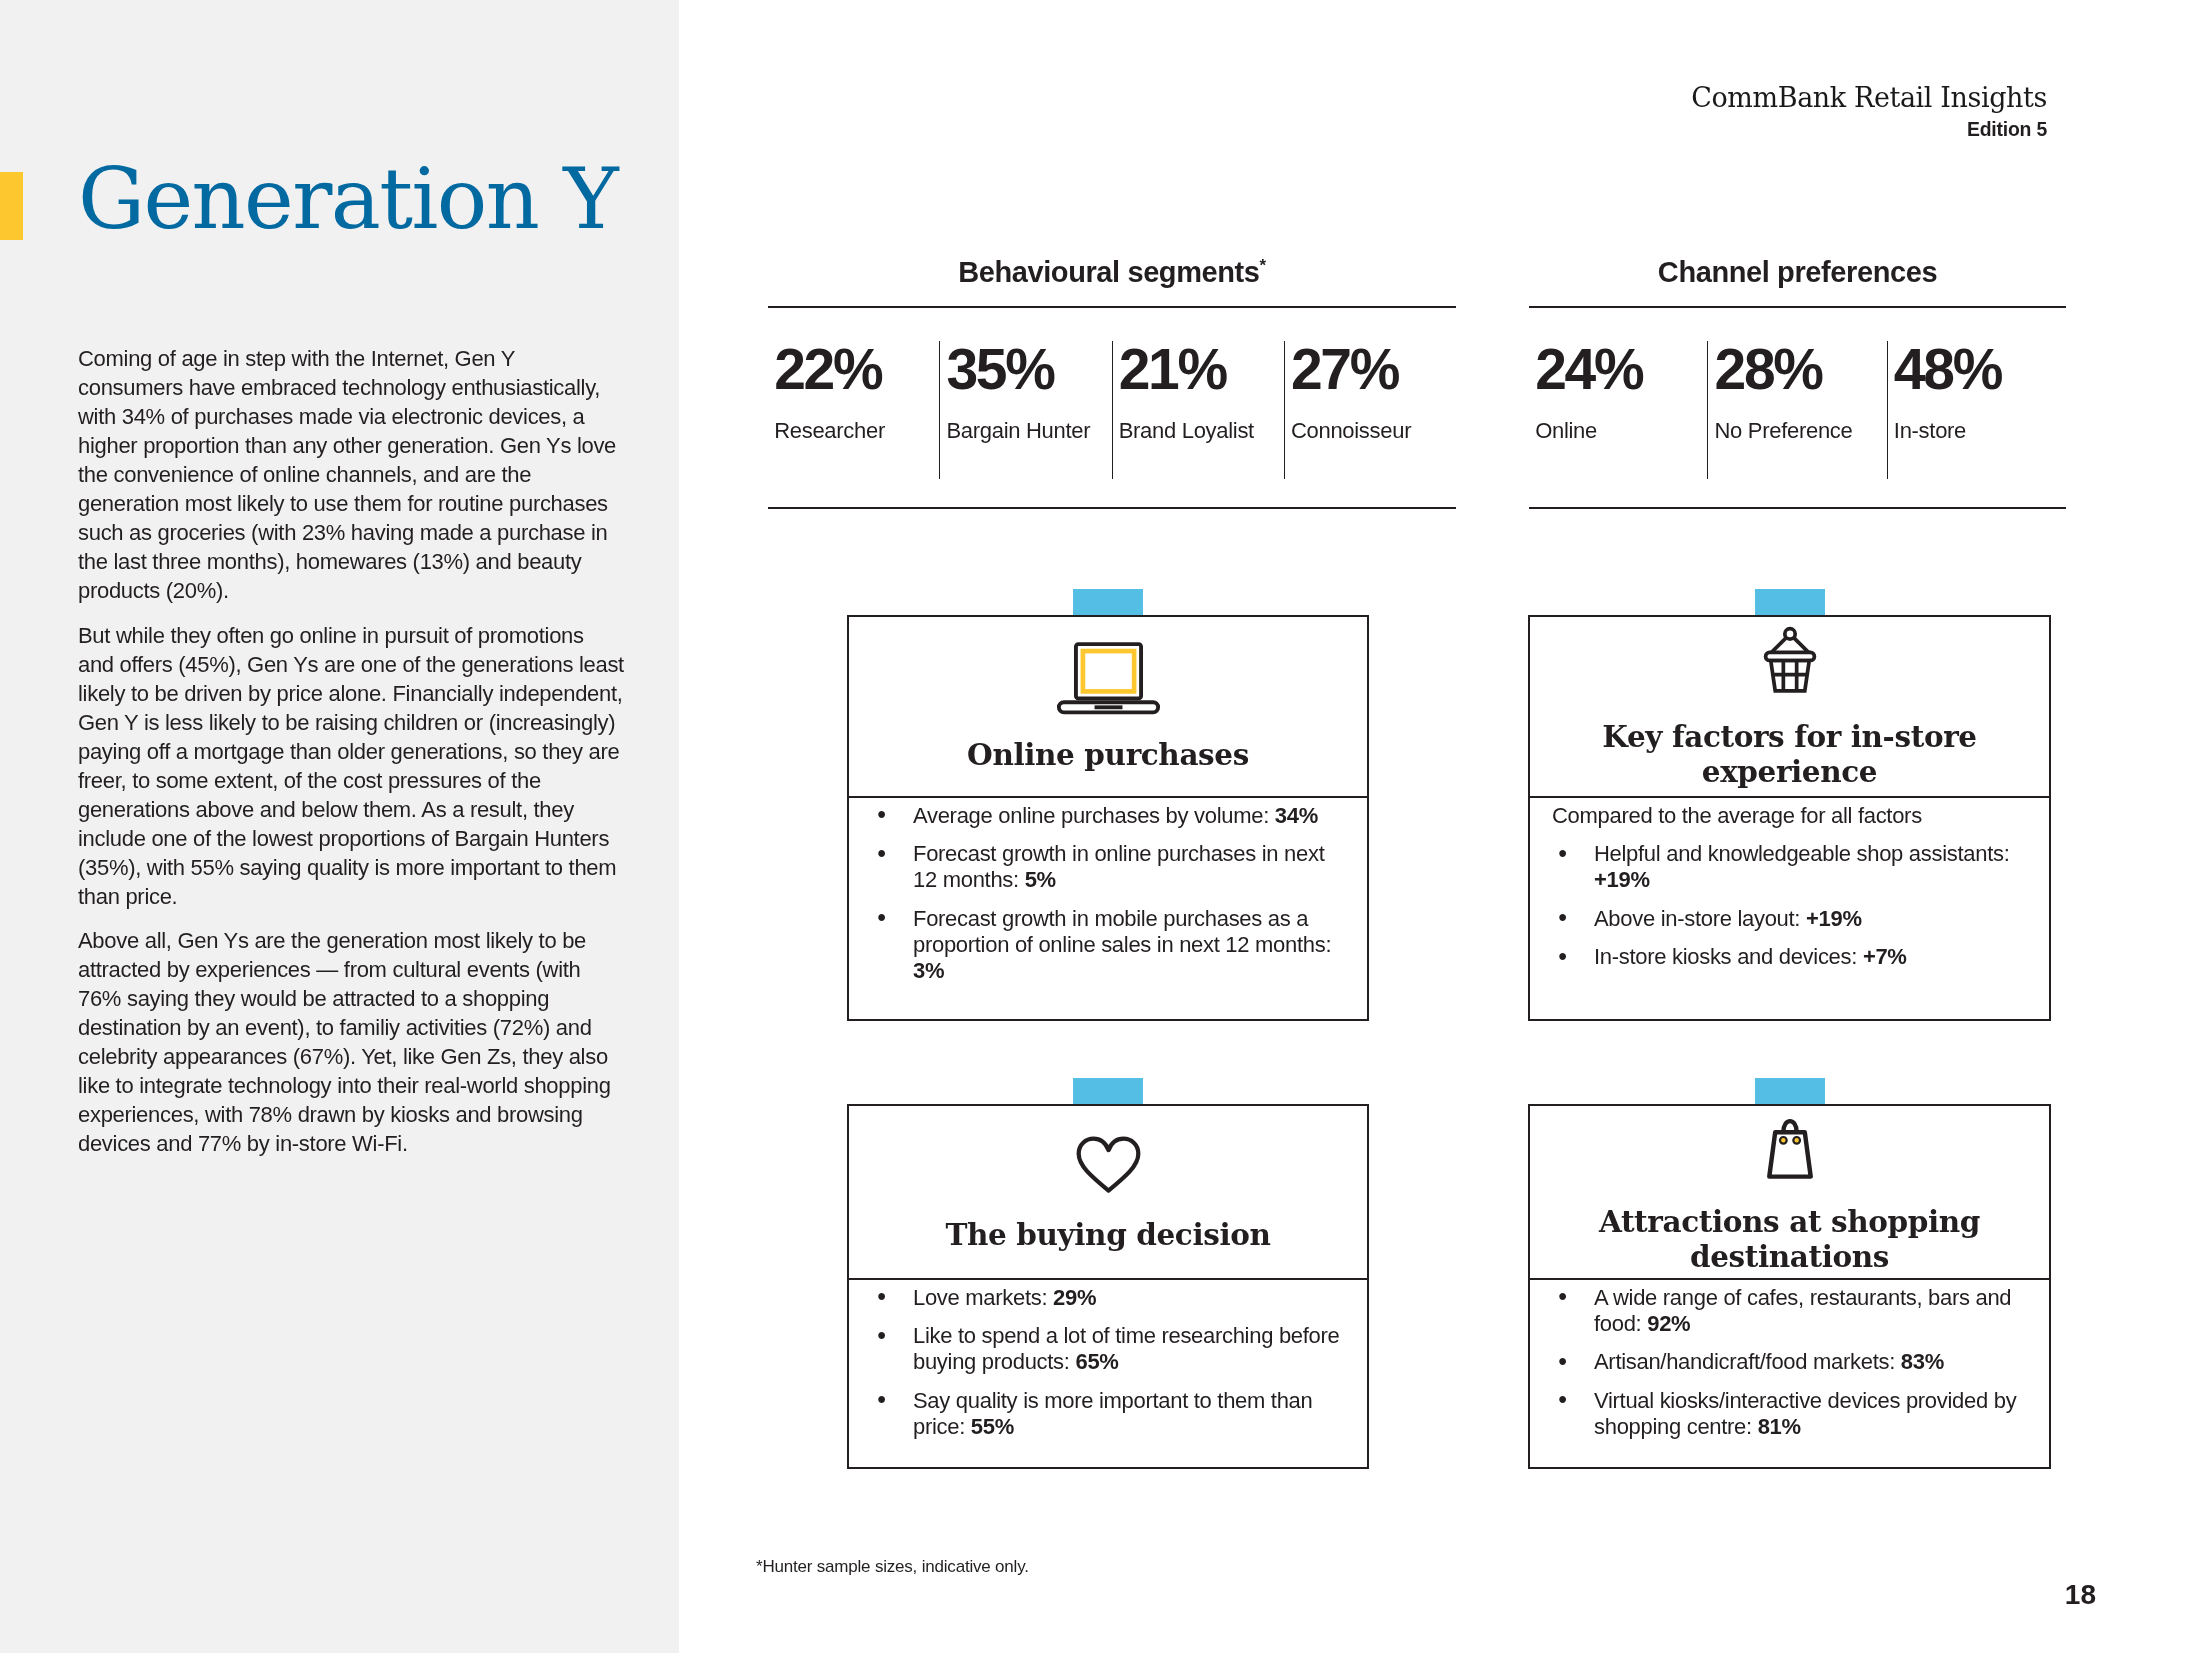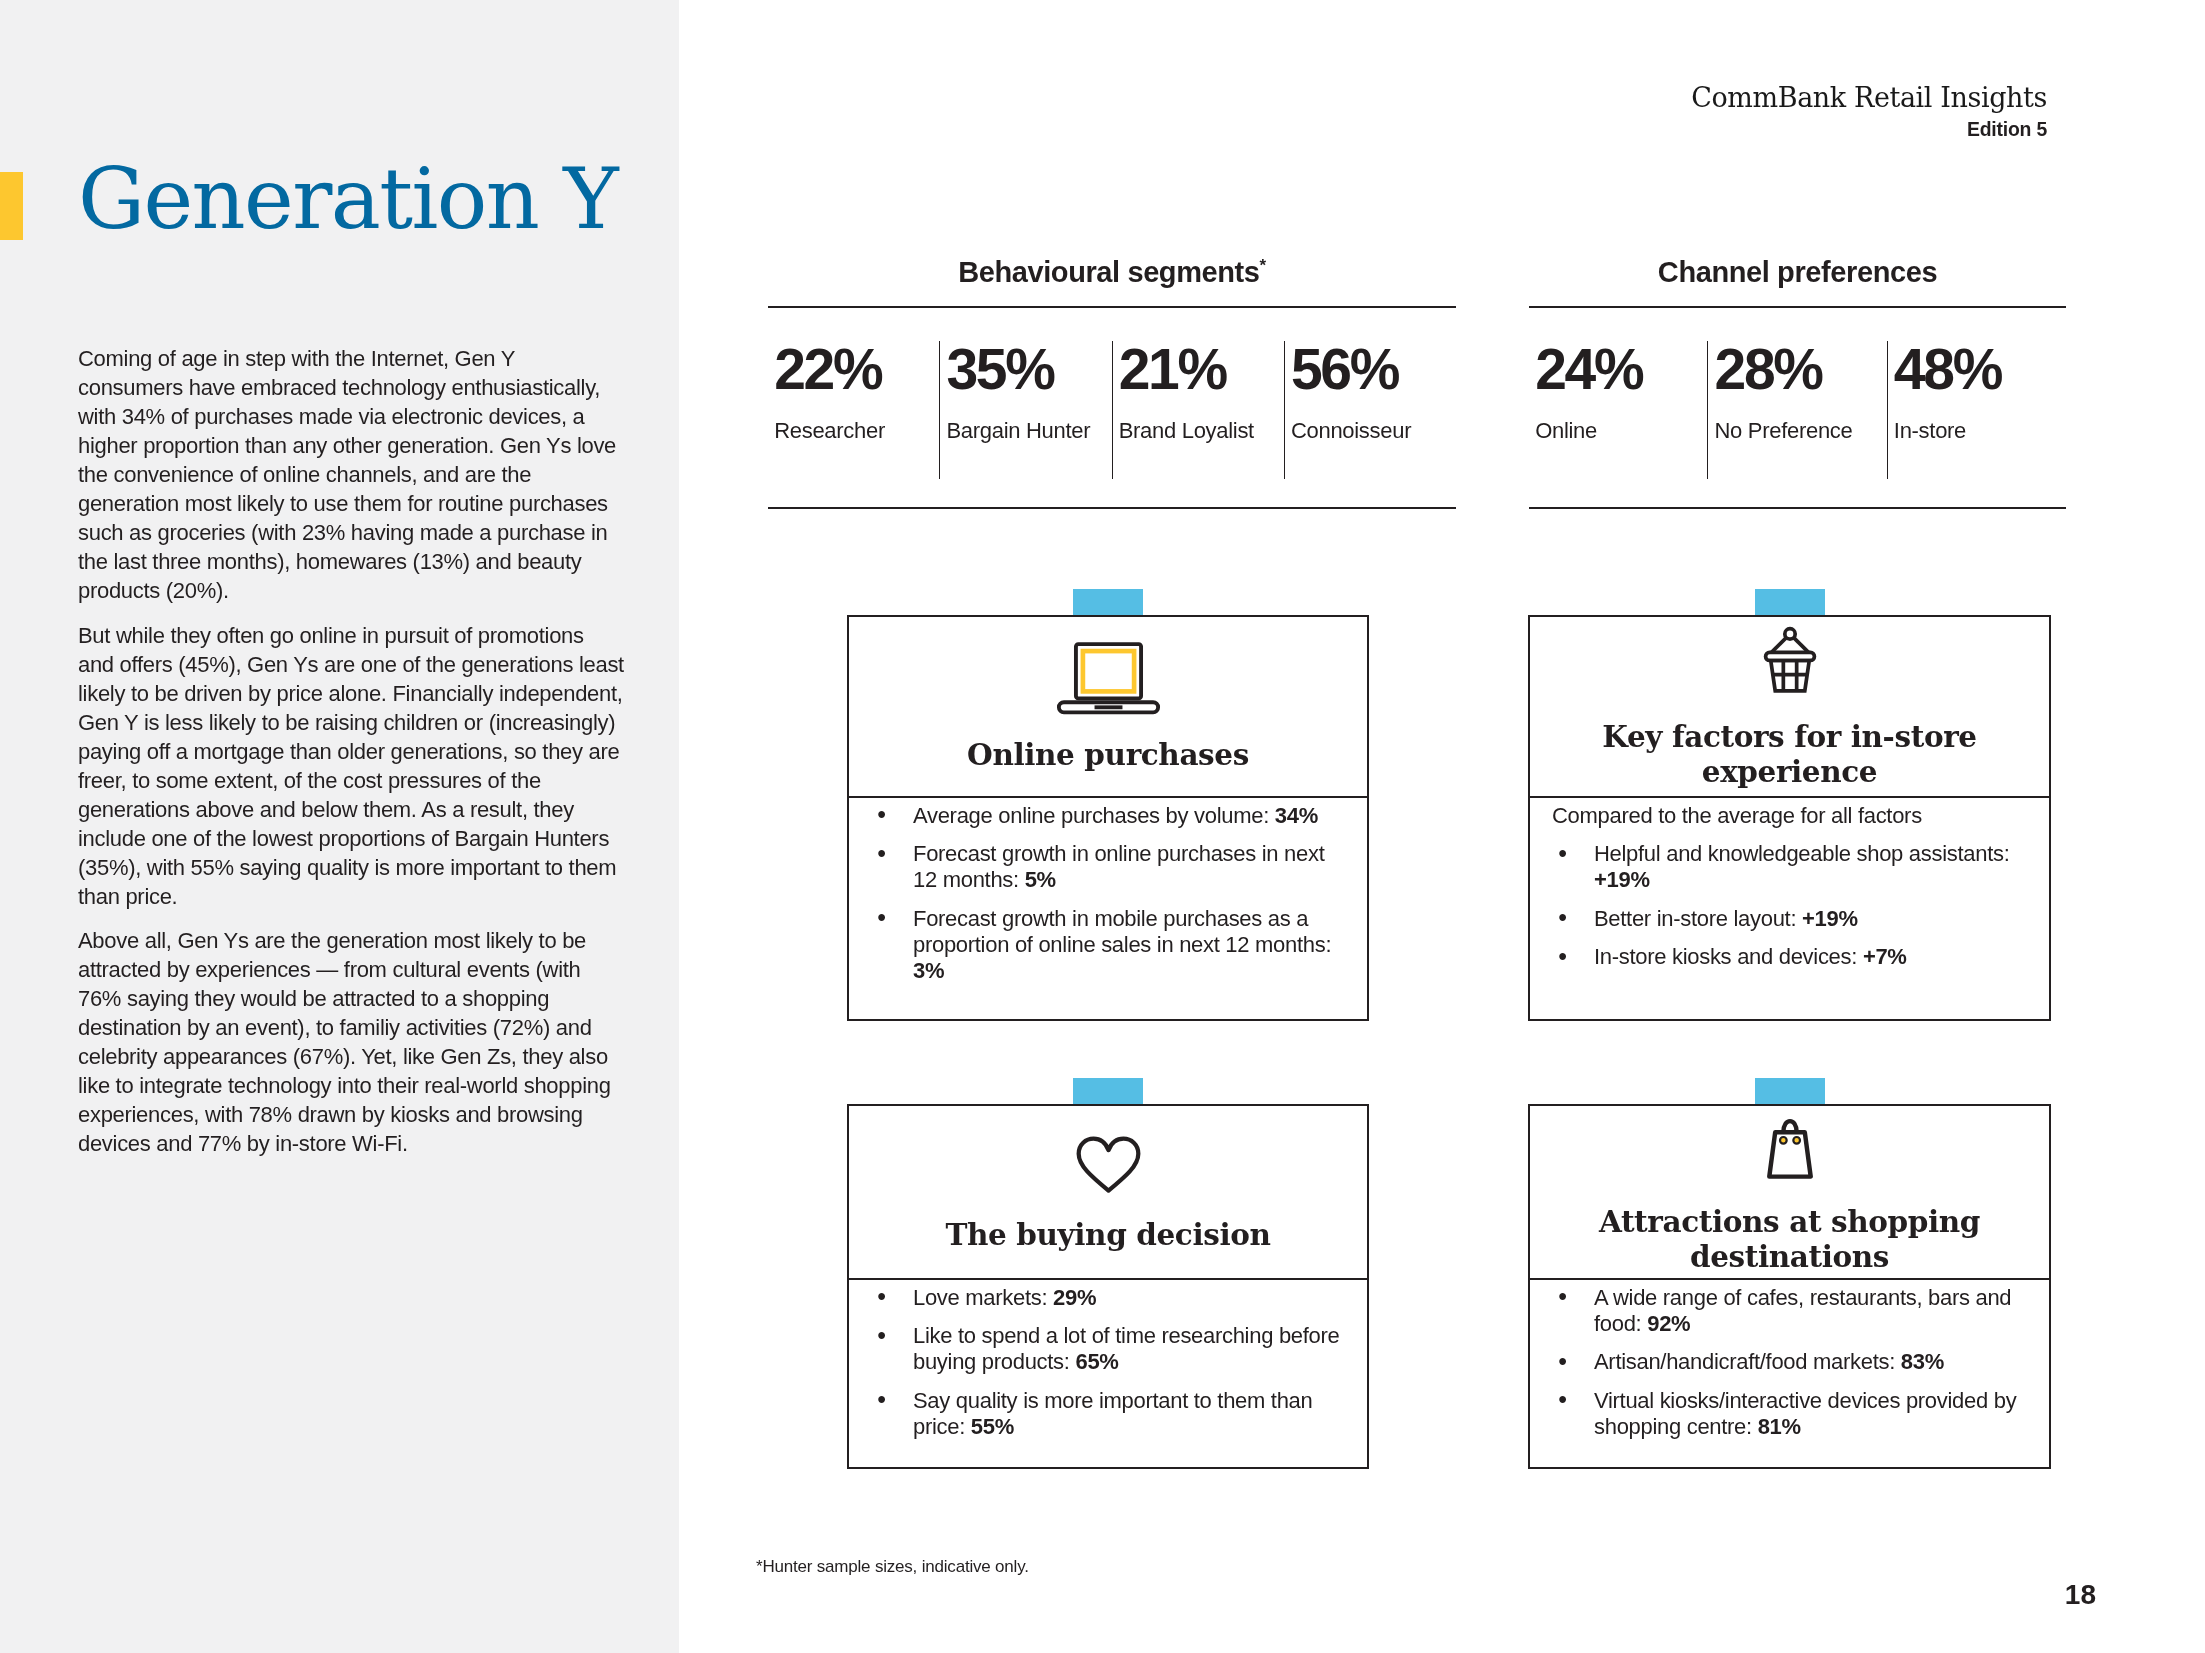--- a/index.html
+++ b/index.html
@@ -118,21 +118,21 @@
       </div>
       <div class="stat">
         <div class="stat-value">35%</div>
         <div class="stat-label">Bargain Hunter</div>
       </div>
       <div class="stat">
         <div class="stat-value">21%</div>
         <div class="stat-label">Brand Loyalist</div>
       </div>
       <div class="stat">
-        <div class="stat-value">56%</div>
+        <div class="stat-value">27%</div>
         <div class="stat-label">Connoisseur</div>
       </div>
     </div>
     <hr class="rule-bottom">
   </div>
 
   <div class="stat-section sec-channel">
     <div class="section-title">Channel preferences</div>
     <hr class="rule">
     <div class="stats-row">
@@ -188,21 +188,21 @@
           <line x1="59" y1="48" x2="59" y2="89"></line>
           <line x1="27" y1="67" x2="73" y2="67"></line>
         </svg>
       </span>
       <div class="card-title">Key factors for in-store experience</div>
     </div>
     <div class="card-body">
       <p class="card-intro">Compared to the average for all factors</p>
       <ul>
         <li><span>Helpful and knowledgeable shop assistants: </span><span class="b">+19%</span></li>
-        <li><span>Better in-store layout: </span><span class="b">+19%</span></li>
+        <li><span>Above in-store layout: </span><span class="b">+19%</span></li>
         <li><span>In-store kiosks and devices: </span><span class="b">+7%</span></li>
       </ul>
     </div>
   </div>
 
   <div class="card card-3">
     <div class="tab"></div>
     <div class="card-header">
       <span class="icon-wrap">
         <svg width="71" height="64" viewBox="0 0 100 88" fill="none" stroke="#231f20" stroke-width="6">

